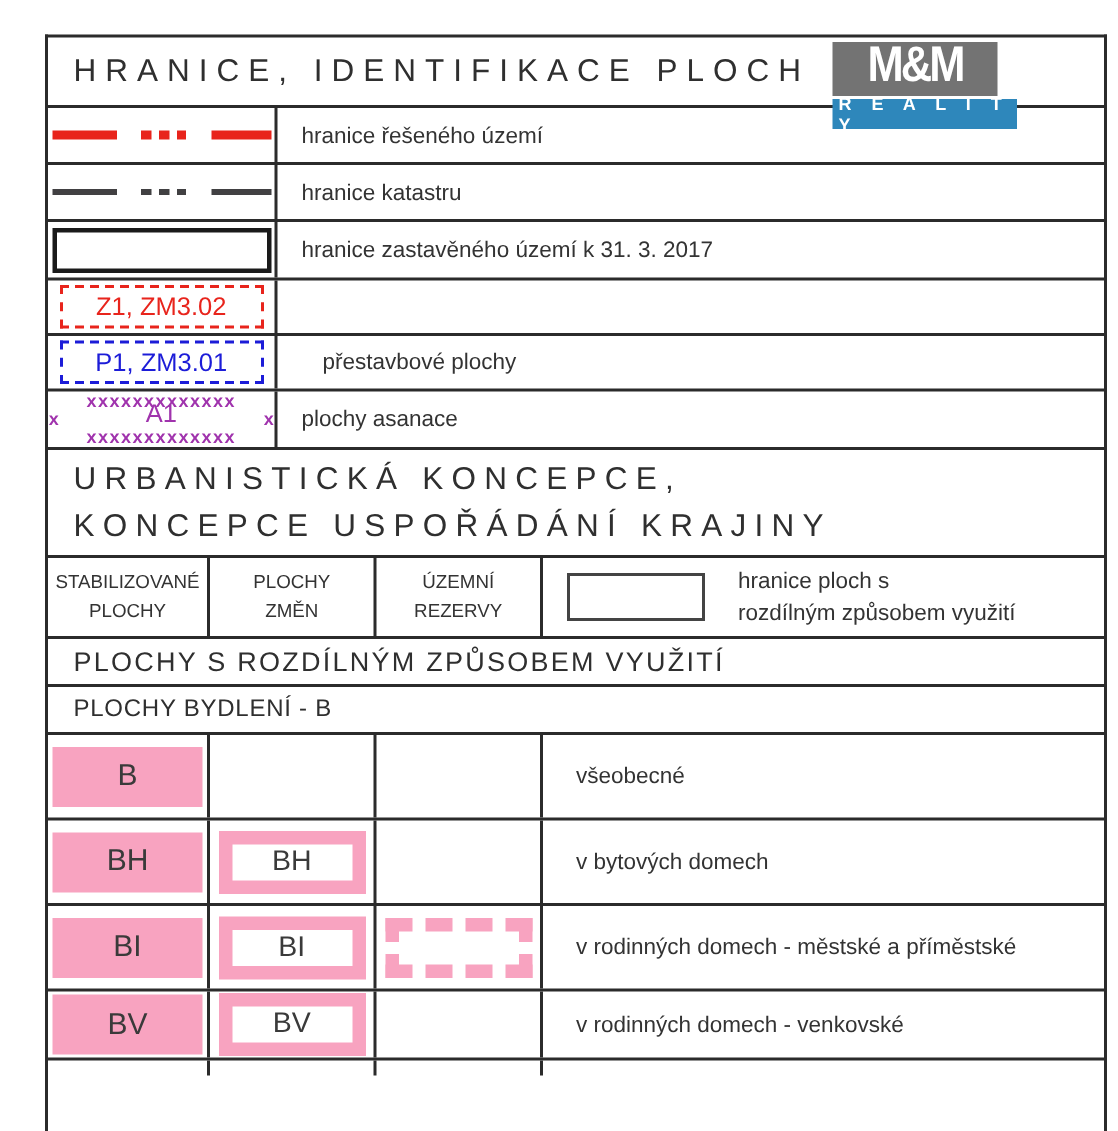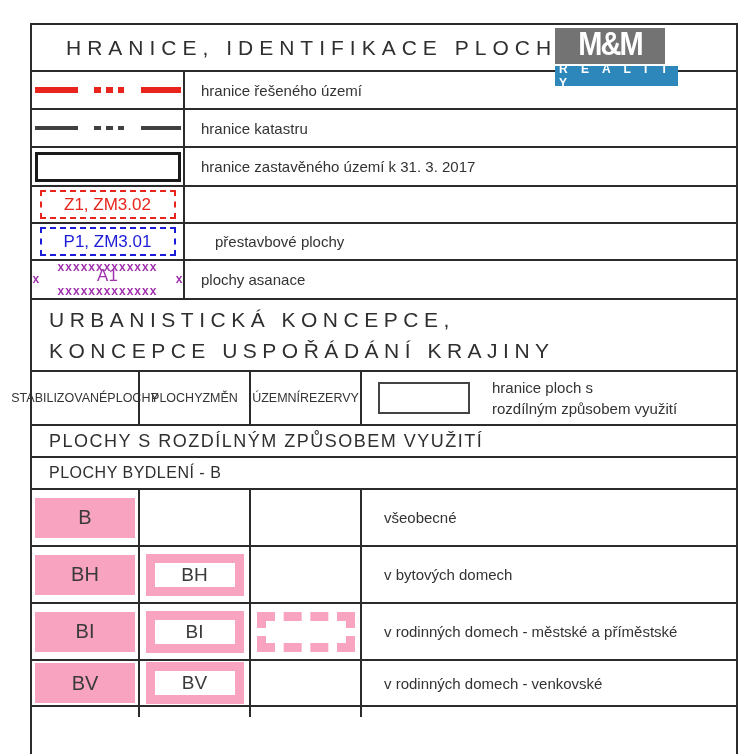--- a/index.html
+++ b/index.html
@@ -5,21 +5,21 @@
   * { margin:0; padding:0; box-sizing:border-box; }
   body { background:#ffffff; font-family:"Liberation Sans", sans-serif; }
   .canvas { position:relative; width:745px; height:754px; background:#ffffff; overflow:hidden; }
 
   .legend-table { position:absolute; left:30px; top:23px; width:708px; height:731px;
                   border:2px solid #2b2b2b; border-bottom:none; background:#fff; }
 
   .row { border-bottom:2px solid #2b2b2b; }
 
   
-  .title-row { height:47px; display:flex; align-items:center; padding-left:34px;
+  .title-row { height:47px; display:flex; align-items:center; padding-left:17px;
                font-size:21px; letter-spacing:6px; color:#2f2f2f; white-space:nowrap; }
 
   
   .lrow { display:grid; grid-template-columns:153px 1fr; }
   .lrow .sym { border-right:2px solid #2b2b2b; display:flex; align-items:center; justify-content:center; }
   .lrow .lab { display:flex; align-items:center; padding-left:16px; font-size:15px; color:#333; }
   .h38 { height:38px; } .h39 { height:39px; } .h37 { height:37px;gap:14px; }
 
   .dashline { display:flex; align-items:center; width:146px; }
   .dashline .dash1 { width:46px; height:6px; }
@@ -42,21 +42,21 @@
   .xrow { font-size:12px; font-weight:bold; letter-spacing:1px; white-space:nowrap; overflow:hidden; }
   .xmid { display:flex; justify-content:space-between; align-items:center; font-size:12px; font-weight:bold;
           height:13px; }
   .xmid .a1 { font-size:17px; font-weight:normal; margin-top:-8px; }
 
   
   .sec-title { height:72px; display:flex; flex-direction:column; justify-content:center;
                padding-left:17px; font-size:21px; letter-spacing:5.5px; color:#2f2f2f; line-height:1.5; }
 
   .hdr-row { height:54px; display:grid; grid-template-columns:108px 111px 111px 1fr; }
-  .hdr-cell { border-right:2px solid #2b2b2b; display:flex; 
+  .hdr-cell { border-right:2px solid #2b2b2b; display:flex; flex-direction:column;
               align-items:center; justify-content:center; font-size:12.5px; color:#333;
               text-align:center; line-height:1.5; }
   .hdr-last { display:flex; align-items:center; }
   .bnd-rect { width:92px; height:32px; border:2px solid #444; background:#fff; margin-left:16px; flex:none; }
   .bnd-text { margin-left:22px; font-size:15px; color:#333; line-height:1.4; }
 
   .band { display:flex; align-items:center; padding-left:17px; color:#2f2f2f; }
   .band-1 { height:32px; font-size:18px; letter-spacing:1.5px; }
   .band-2 { height:32px; font-size:16px; letter-spacing:0.5px; }
 

